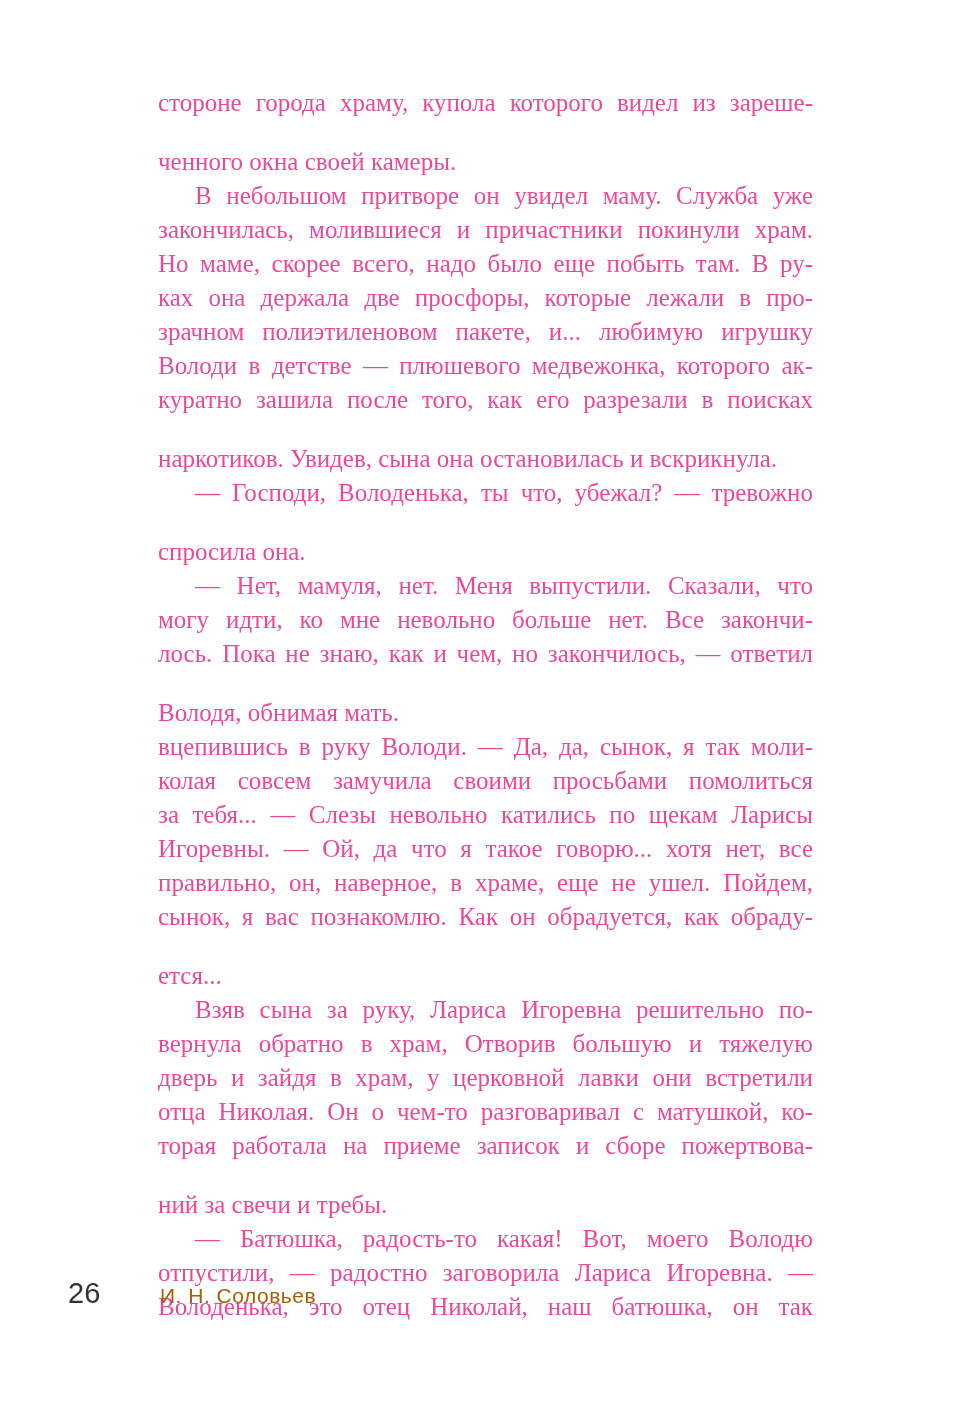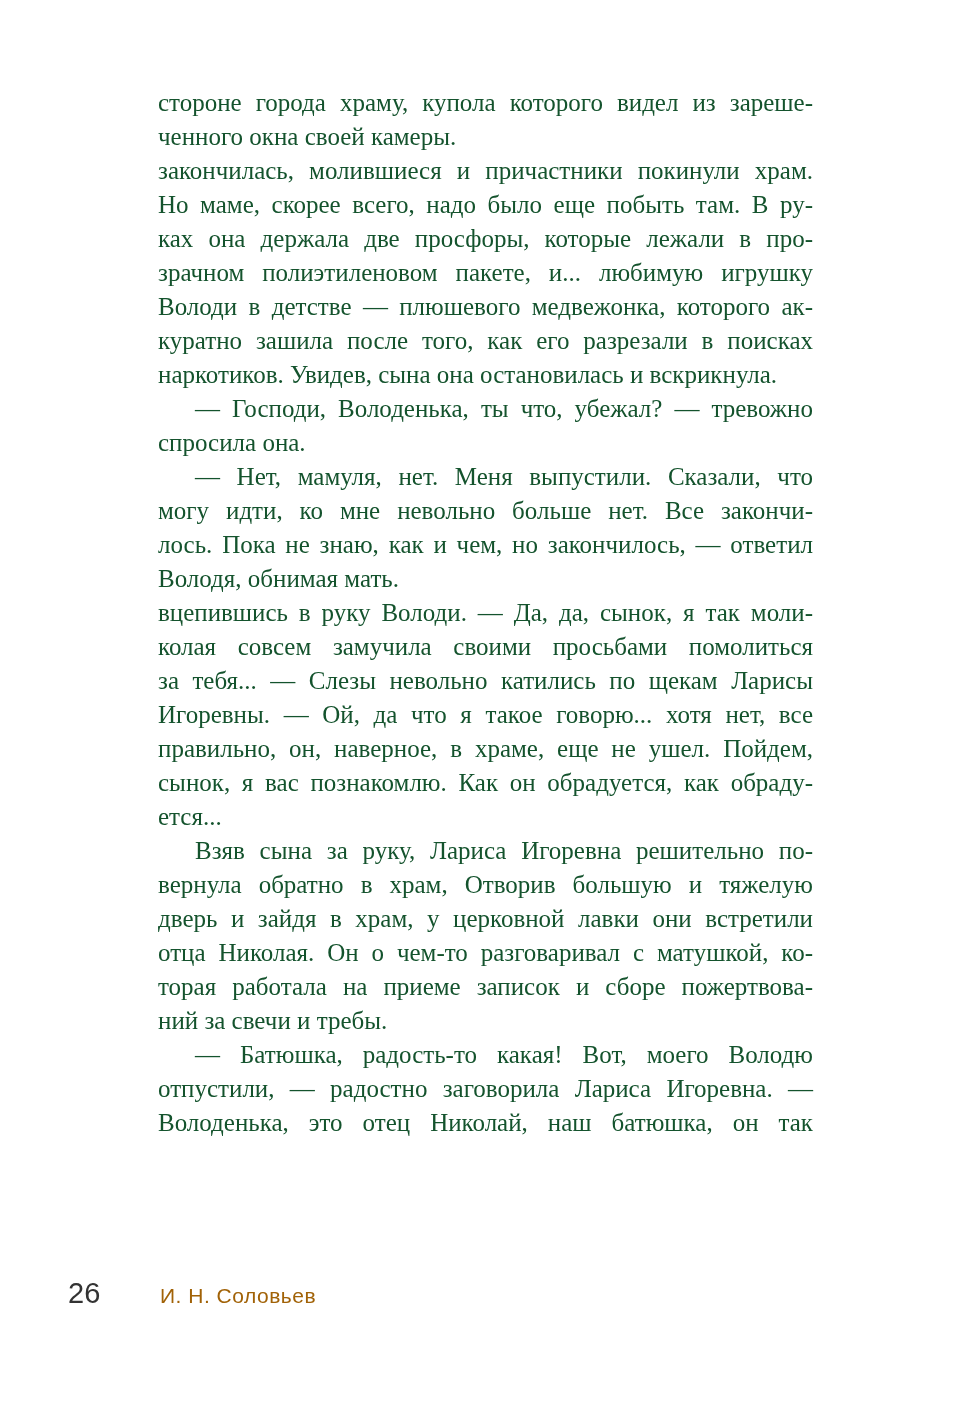--- a/index.html
+++ b/index.html
@@ -15,29 +15,30 @@
     overflow: hidden;
   }
   .text-block {
     position: absolute;
     left: 158px;
     top: 86px;
     width: 655px;
     font-family: "Liberation Serif", serif;
     font-size: 25px;
     line-height: 34px;
-    color: #14532d;
+    color: #ec4899;
   }
   .line {
     text-align: justify;
     text-align-last: justify;
     white-space: normal;
   }
   .line.end {
     text-align-last: left;
+    margin-top: 25px;
   }
   .line.indent {
     text-indent: 37px;
   }
   .footer {
     position: absolute;
     left: 0;
     top: 1277px;
     width: 826px;
     height: 40px;
@@ -63,20 +64,21 @@
   }
 </style>
 </head>
 <body>
 
 <div class="page">
 
   <div class="text-block">
     <div class="line">стороне города храму, купола которого видел из зареше-</div>
     <div class="line end">ченного окна своей камеры.</div>
+    <div class="line indent">В небольшом притворе он увидел маму. Служба уже</div>
     <div class="line">закончилась, молившиеся и причастники покинули храм.</div>
     <div class="line">Но маме, скорее всего, надо было еще побыть там. В ру-</div>
     <div class="line">ках она держала две просфоры, которые лежали в про-</div>
     <div class="line">зрачном полиэтиленовом пакете, и... любимую игрушку</div>
     <div class="line">Володи в детстве — плюшевого медвежонка, которого ак-</div>
     <div class="line">куратно зашила после того, как его разрезали в поисках</div>
     <div class="line end">наркотиков. Увидев, сына она остановилась и вскрикнула.</div>
     <div class="line indent">— Господи, Володенька, ты что, убежал? — тревожно</div>
     <div class="line end">спросила она.</div>
     <div class="line indent">— Нет, мамуля, нет. Меня выпустили. Сказали, что</div>

